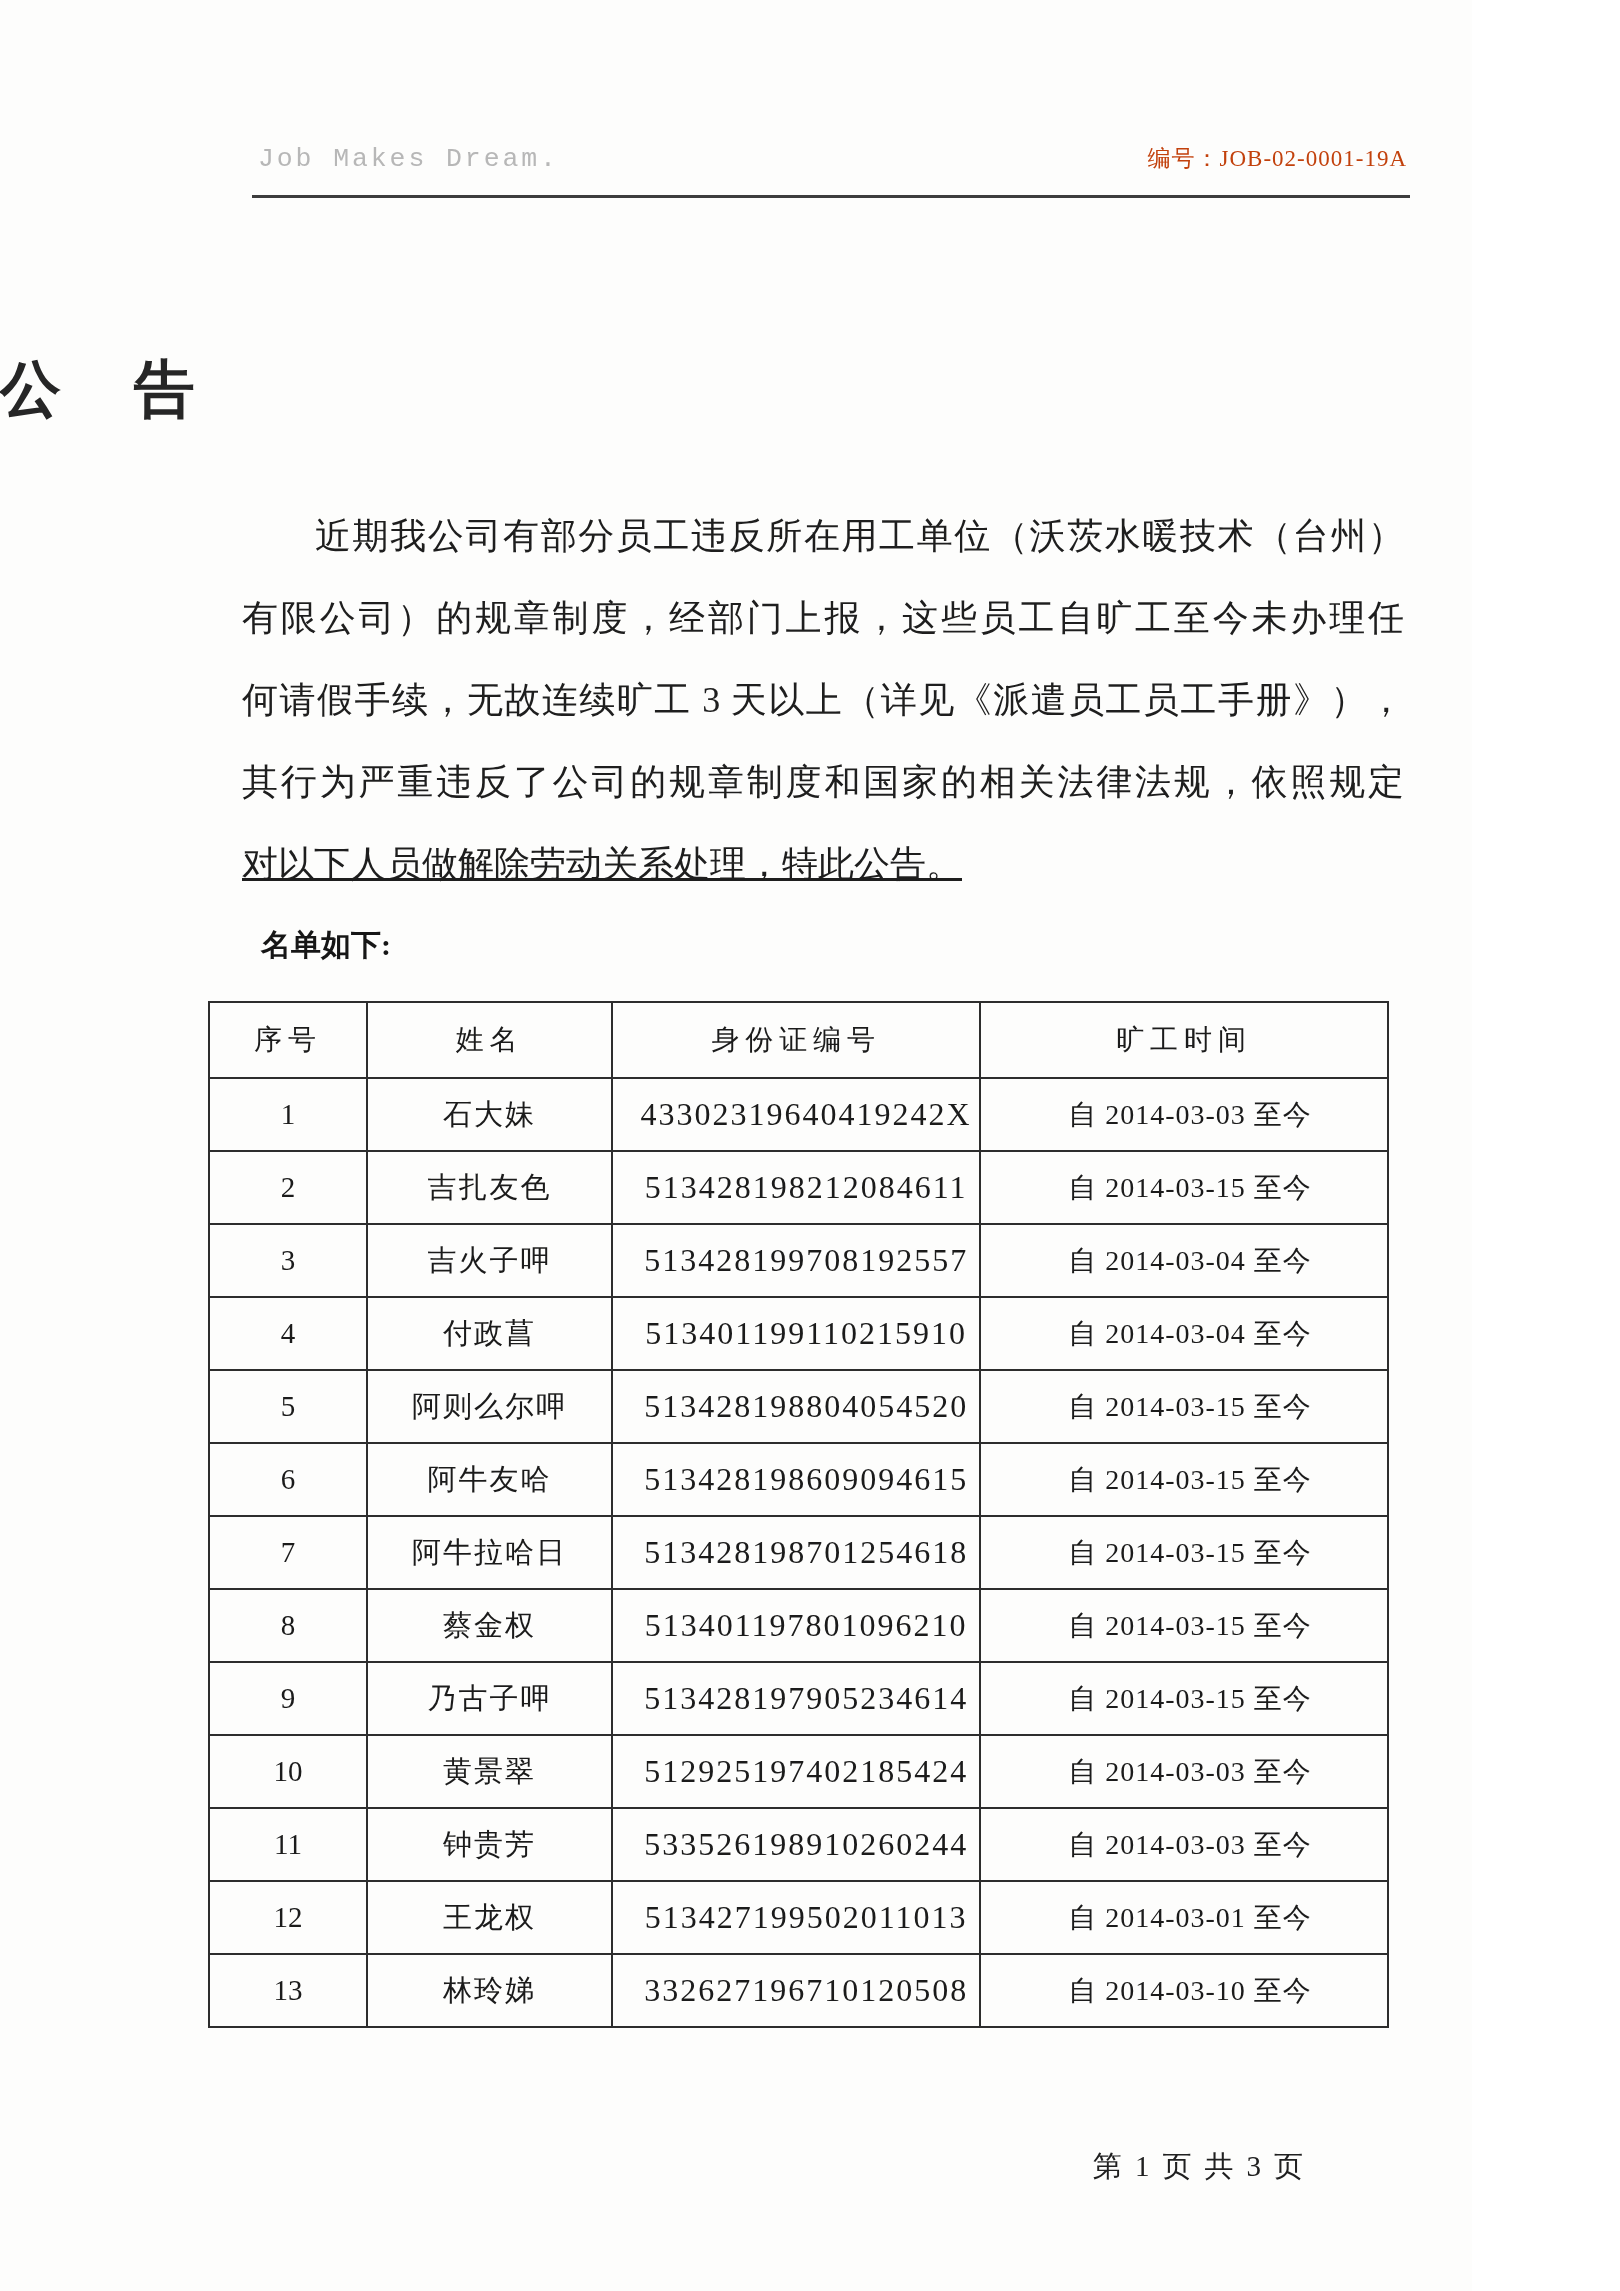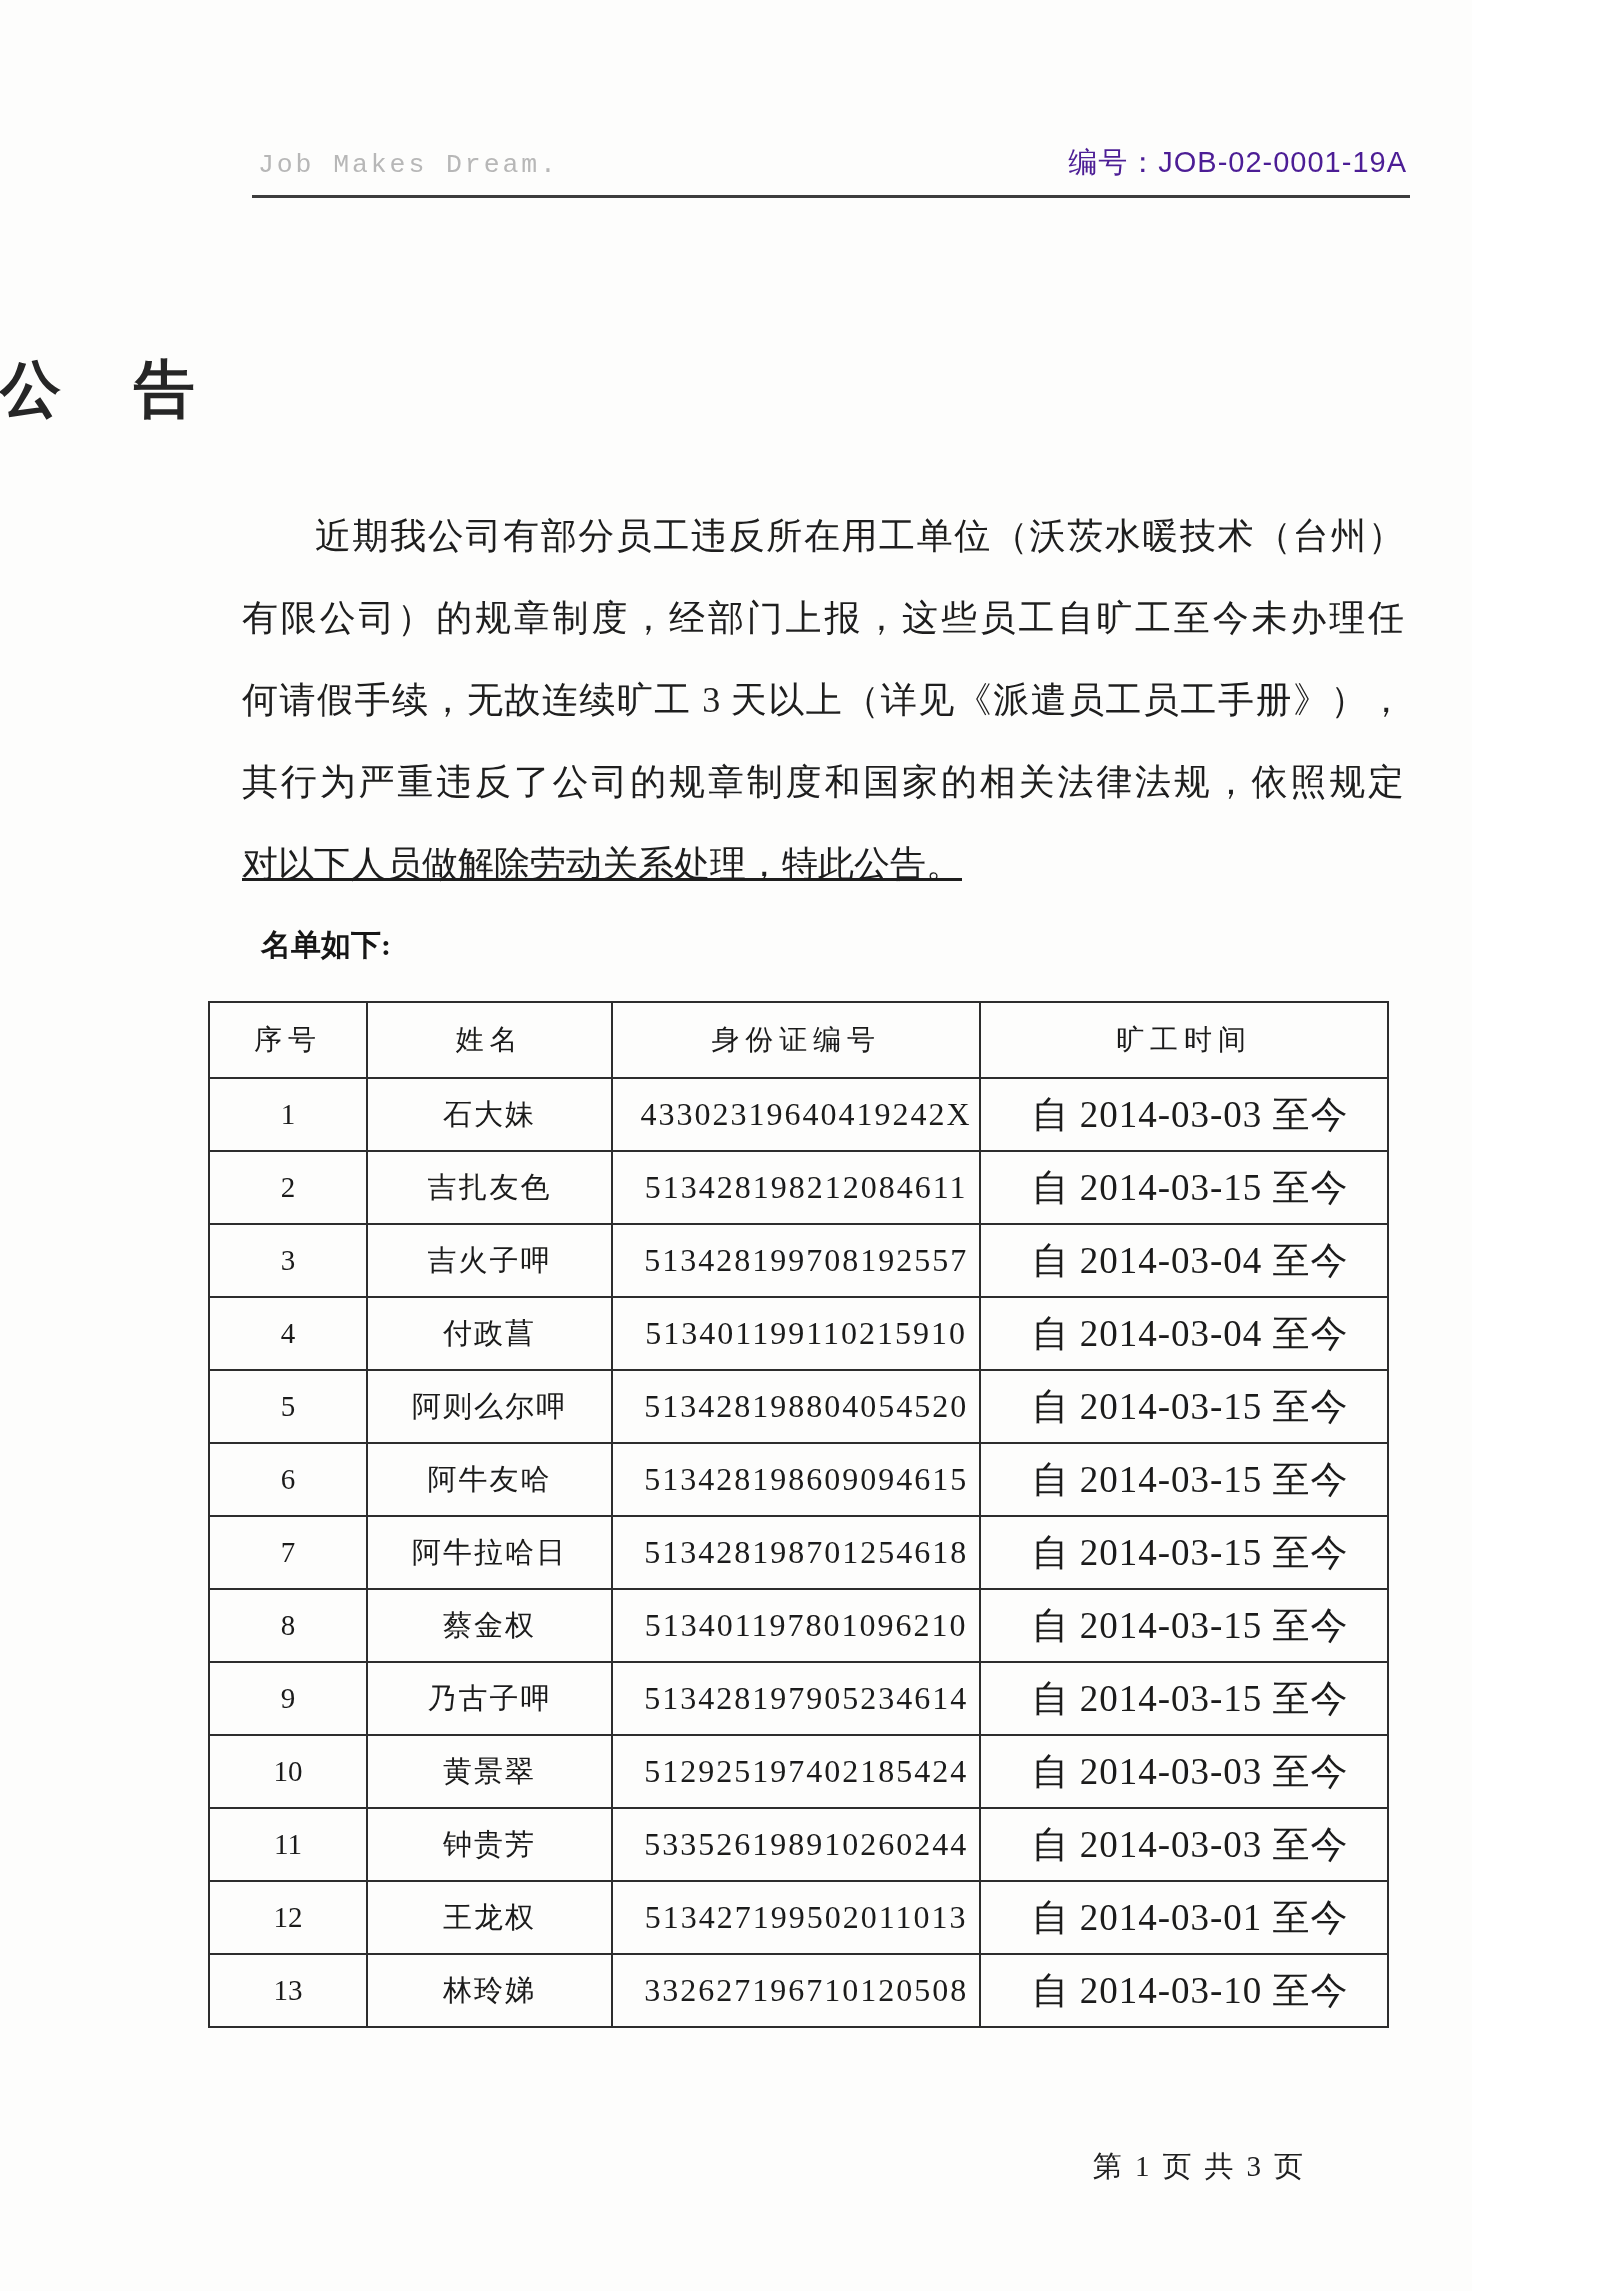--- a/index.html
+++ b/index.html
@@ -18,22 +18,22 @@
   
   .header-row {
     position: absolute; top: 143px; left: 258px; width: 1149px;
     display: flex; justify-content: space-between; align-items: baseline;
   }
   .slogan {
     font-family: "Liberation Mono", "DejaVu Sans Mono", monospace;
     font-size: 26.5px; color: #b7b7b7; letter-spacing: 2.9px;
   }
   .doc-number {
-    font-family: Liberation Sans, sans-serif;
-    font-size: 29px; color: #4c1d95; letter-spacing: 1px;
+    font-family: Liberation Serif, serif;
+    font-size: 23px; color: #c2410c; letter-spacing: 1px;
   }
   .header-rule {
     position: absolute; top: 195px; left: 252px;
     width: 1158px; height: 2.9px;
     background: #3d3d3d;
   }
   .doc-title {
     position: absolute; top: 308px; left: 0; width: 100%;
     text-align: left;
     font-size: 61px; font-weight: bold; color: #262626;
@@ -62,21 +62,21 @@
     padding: 0; overflow: hidden;
   }
   .roster-table thead th {
     height: 74px; font-size: 28px; font-weight: normal;
     letter-spacing: 5.9px;
   }
   .roster-table tbody td { height: 71px; }
   .roster-table td.no   { font-size: 29px; }
   .roster-table td.name { font-size: 29px; letter-spacing: 2px; }
   .roster-table td.id   { font-size: 32px; letter-spacing: 2px; padding-left: 20px; }
-  .roster-table td.period { font-size: 37px; letter-spacing: 1px; padding-left: 12px; }
+  .roster-table td.period { font-size: 28px; letter-spacing: 1px; padding-left: 12px; }
   .page-footer {
     position: absolute; top: 2147px; left: 0; width: 1620px;
     box-sizing: border-box; padding-right: 314px;
     text-align: right;
     font-size: 29px; color: #202020; letter-spacing: 2.9px;
   }
 </style>
 </head>
 <body>
 

